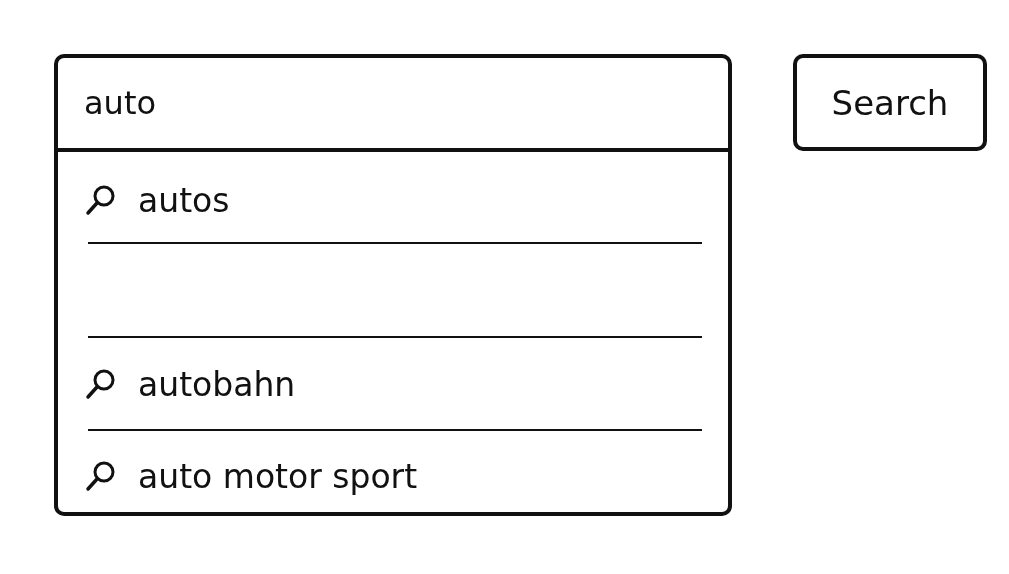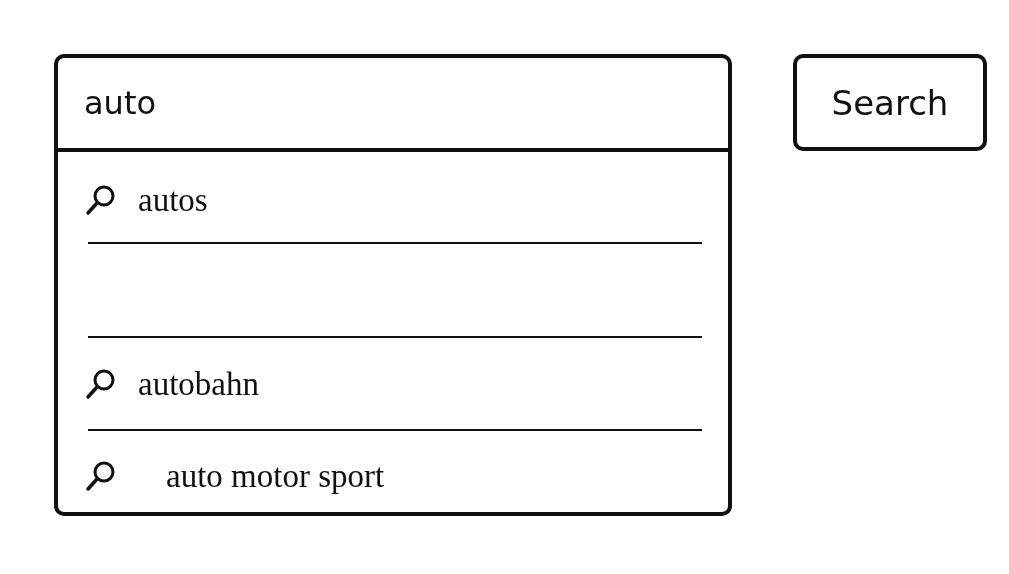--- a/index.html
+++ b/index.html
@@ -9,21 +9,21 @@
       position: absolute; left: 54px; top: 54px; width: 678px; height: 462px;
       border: 4px solid #111; border-radius: 10px; box-sizing: border-box; background: #fff;
     }
     .search-input {
       position: absolute; left: 0; top: 0; width: 100%; height: 94px;
       border-bottom: 4px solid #111; box-sizing: border-box;
       font-size: 32px; line-height: 90px; padding-left: 26px; outline: none;
     }
     .suggestion {
       position: absolute; left: 0; width: 100%; height: 92px; box-sizing: border-box;
-      display: flex; align-items: center; padding-left: 26px; font-size: 33px; cursor: pointer; font-family: Liberation Serif, serif;
+      display: flex; align-items: center; padding-left: 26px; font-size: 33px; cursor: pointer;
     }
     .suggestion .icon { width: 34px; height: 34px; margin-right: 20px; flex: none; }
     .divider { position: absolute; left: 30px; width: 614px; height: 0;
                border-top: 2.5px solid #111; }
     .search-button {
       position: absolute; left: 760px; top: 54px; width: 194px; height: 97px;
       border: 4px solid #111; border-radius: 10px; box-sizing: border-box; background: #fff;
       font-size: 34px; display: flex; align-items: center; justify-content: center; cursor: pointer;
       font-family: "DejaVu Sans", sans-serif; color: #111; padding: 0; margin-left: 33px;
     }
@@ -47,21 +47,21 @@
 
   <div class="suggestion" style="top:280px;">
     <svg class="icon" viewBox="0 0 34 34">
       <circle cx="20" cy="13" r="9" fill="none" stroke="#111" stroke-width="3"></circle>
       <line x1="13" y1="20" x2="4" y2="30" stroke="#111" stroke-width="3.5" stroke-linecap="round"></line>
     </svg>
     <span>autobahn</span>
   </div>
   <div class="divider" style="top:371px;"></div>
 
-  <div class="suggestion" style="top:372px;gap:28px;">
+  <div class="suggestion" style="top:372px;">
     <svg class="icon" viewBox="0 0 34 34">
       <circle cx="20" cy="13" r="9" fill="none" stroke="#111" stroke-width="3"></circle>
       <line x1="13" y1="20" x2="4" y2="30" stroke="#111" stroke-width="3.5" stroke-linecap="round"></line>
     </svg>
     <span>auto motor sport</span>
   </div>
 </div>
 
 <button class="search-button">Search</button>
 

